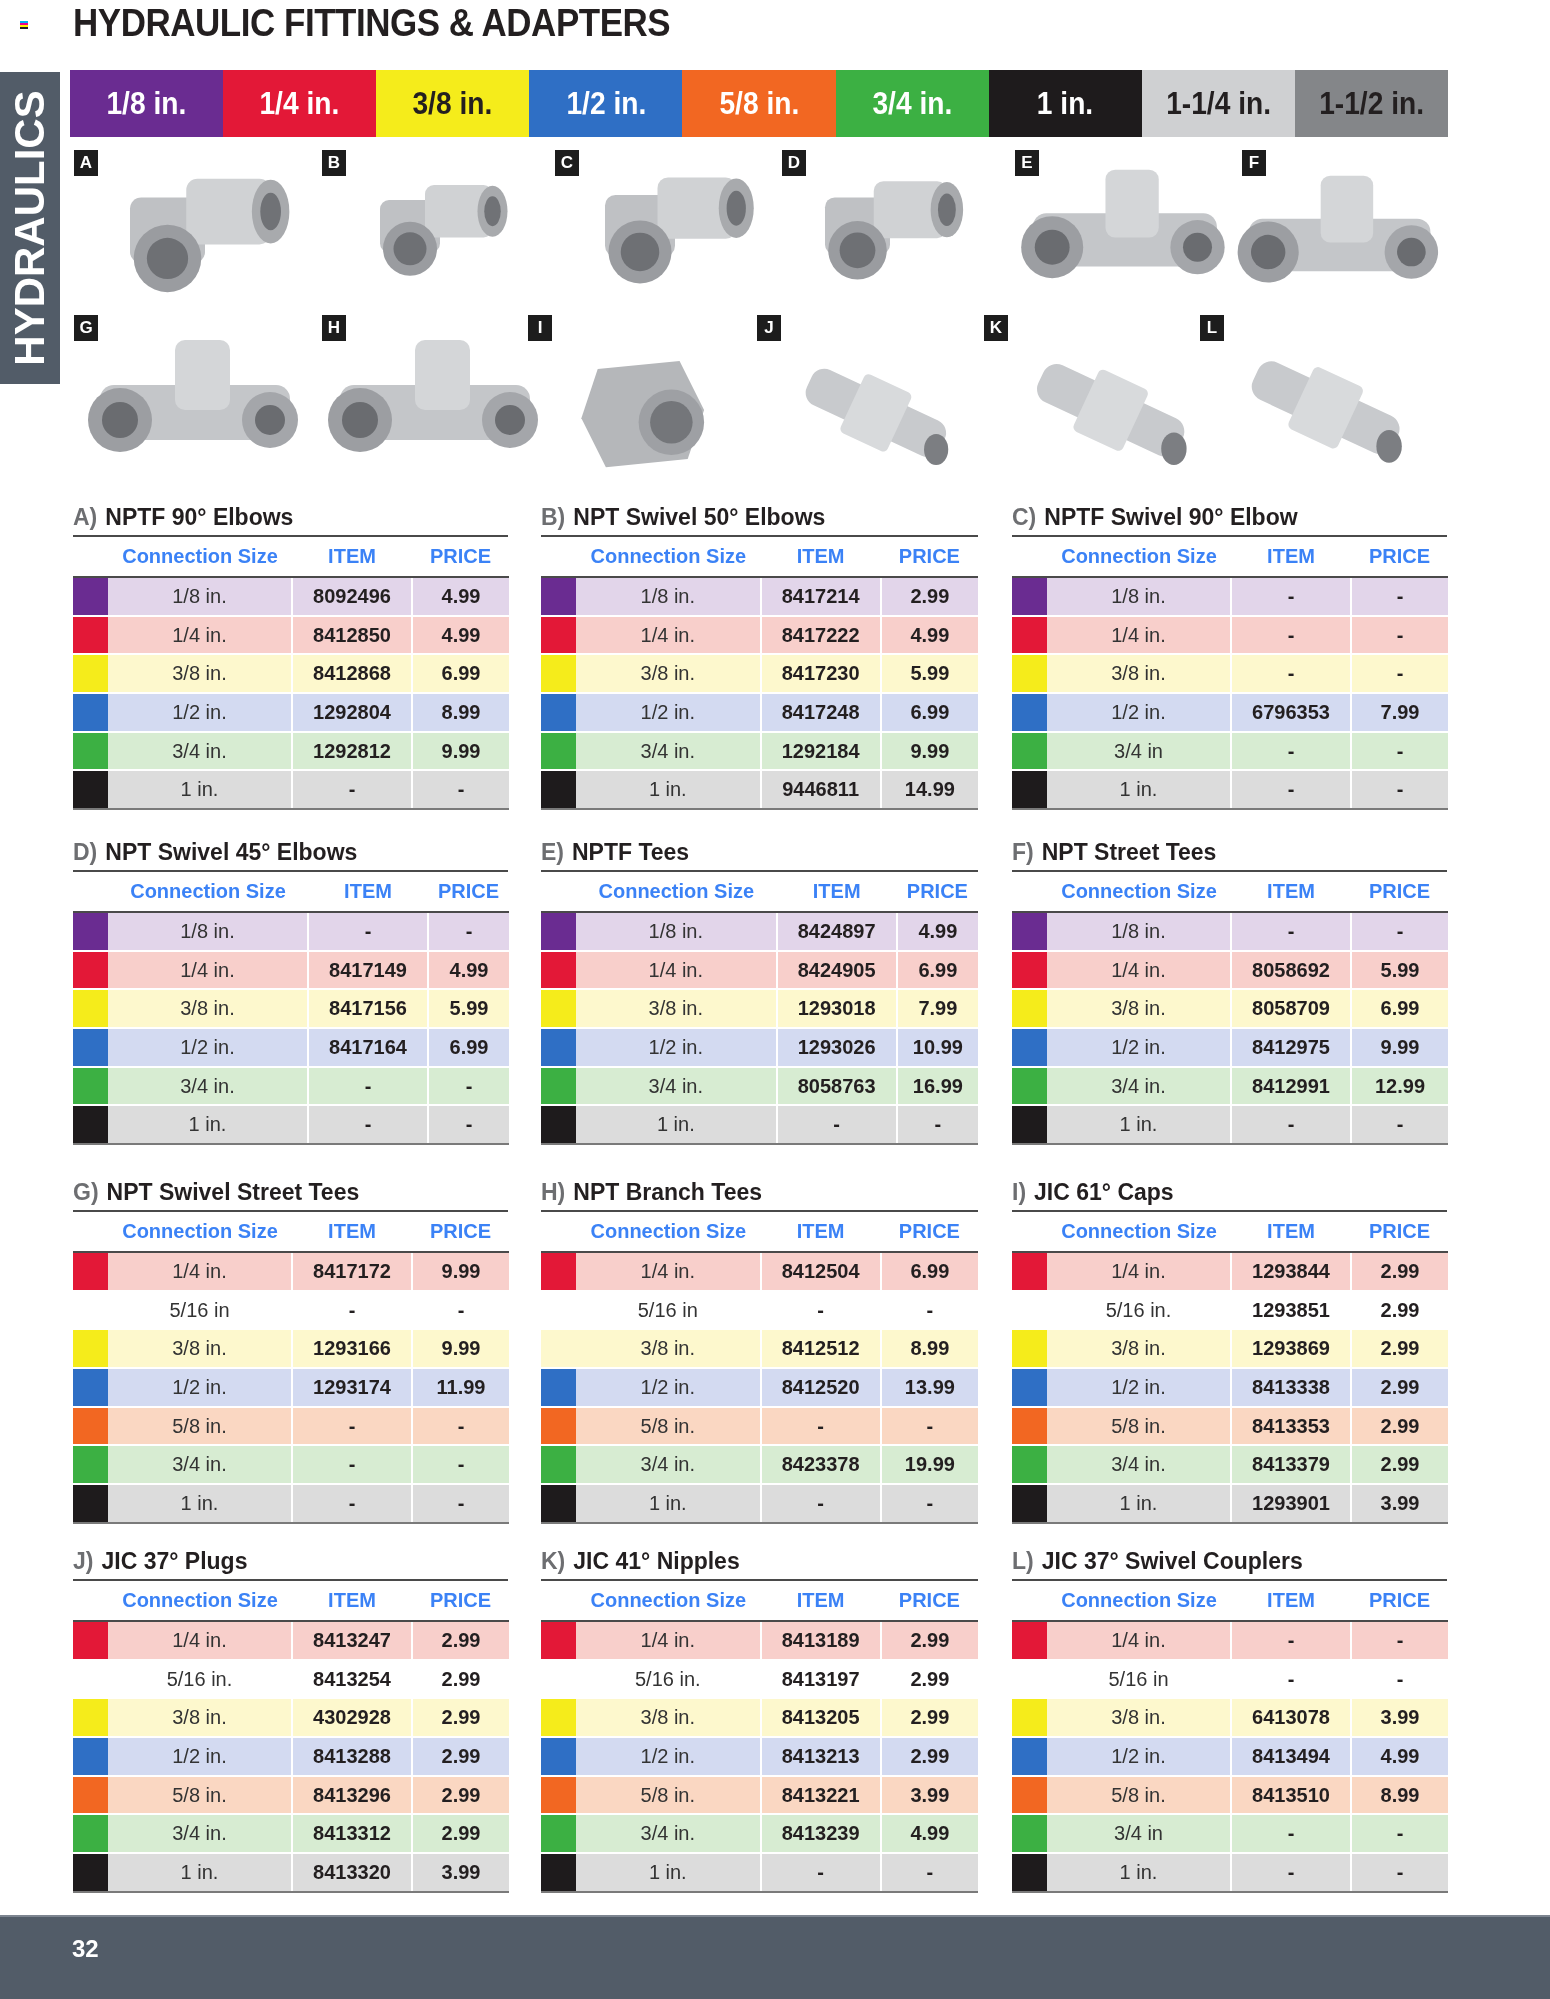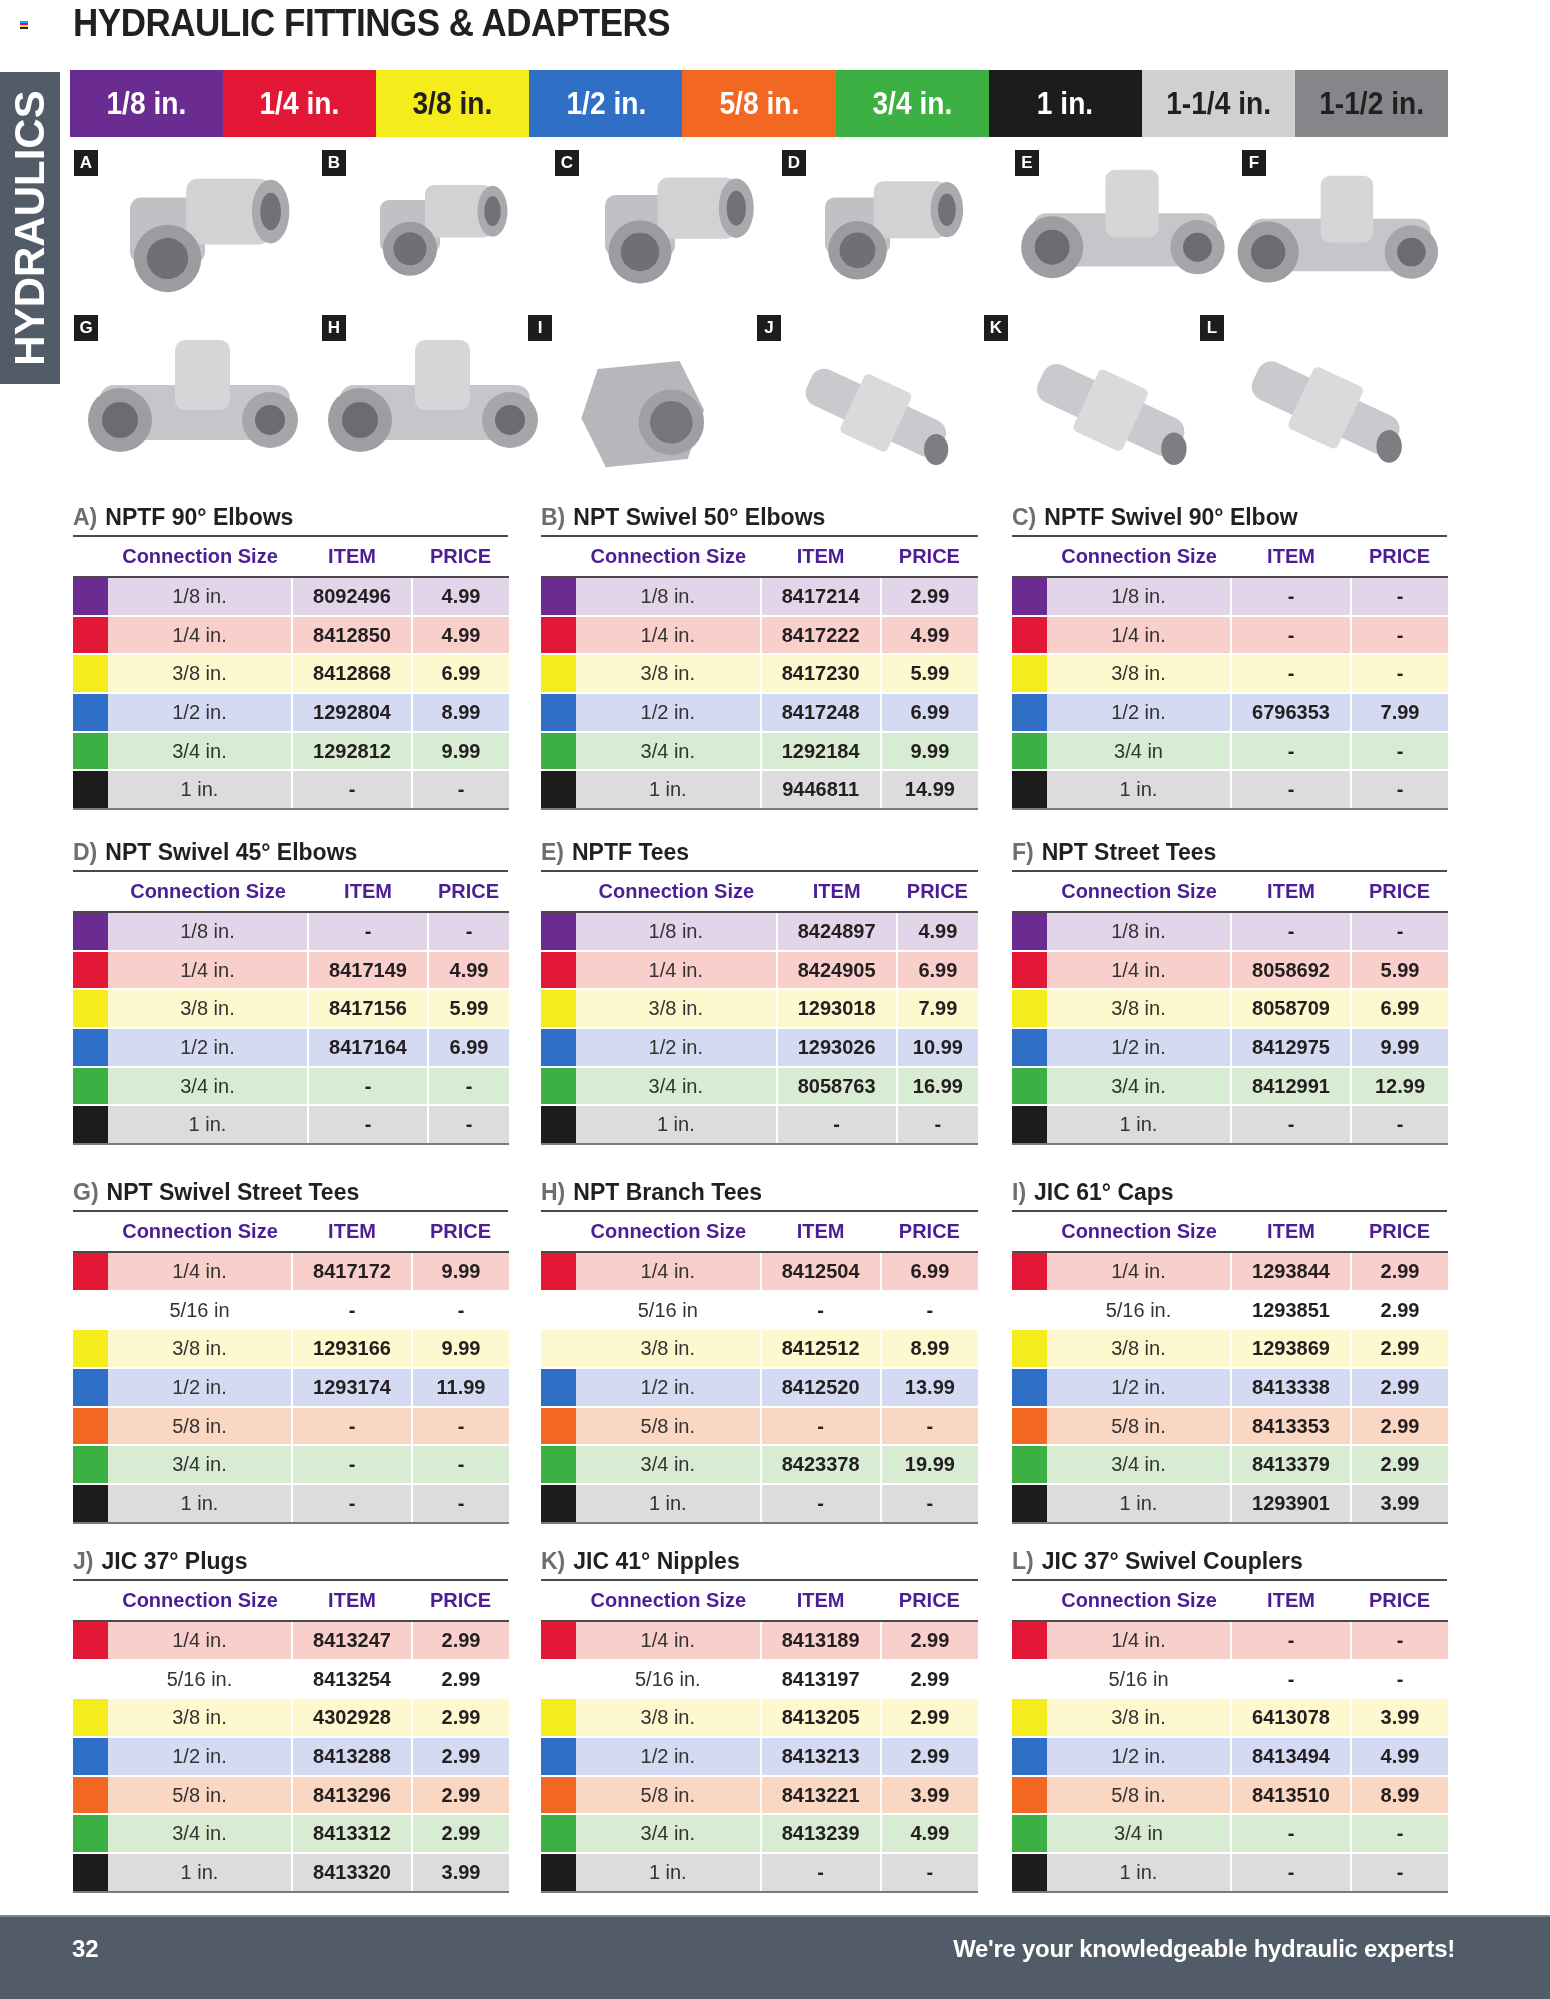--- a/index.html
+++ b/index.html
@@ -20,21 +20,21 @@
 
   .photos { position: absolute; left: 70px; top: 140px; width: 1380px; height: 350px; }
   .badge { position: absolute; width: 24px; height: 26px; background: #1d1d1d; color: #fff; font-weight: bold; font-size: 17px; display: flex; align-items: center; justify-content: center; }
   .fitting { position: absolute; }
 
   .section { position: absolute; width: 436px; }
   .section-title { height: 30px; font-size: 23px; font-weight: bold; color: #231f20; white-space: nowrap; display: flex; align-items: flex-end; padding-bottom: 2px; }
   .section-title .letter { color: #6d6e71; font-weight: bold; margin-right: 8px; }
   .section-rule { height: 2px; background: #4a4a4a; margin-top: 2px; }
   table { width: 100%; border-collapse: collapse; table-layout: fixed; }
-  th { font-size: 20px; font-weight: bold; height: 40px; text-align: center; color: #4c1d95; border-bottom: 2px solid #4a4a4a; }
+  th { font-size: 20px; font-weight: bold; height: 40px; text-align: center; color: #3b82f6; border-bottom: 2px solid #4a4a4a; }
   td { font-size: 20px; text-align: center; height: 38.7px; border-right: 2px solid #ffffff; border-bottom: 2px solid #ffffff; color: #231f20; }
   td.sw { border-right: none; padding: 0; }
   td.sz { color: #333; }
   td.it { font-weight: bold; }
   td.pr { font-weight: bold; border-right: none; }
   tr:last-child td { border-bottom: 2px solid #7a7a7a; }
 
   .footer { position: absolute; left: 0; top: 1915px; width: 1550px; height: 84px; background: #525c68; border-top: 2px solid #7d8590; }
   .page-num { position: absolute; left: 72px; top: 18px; color: #ffffff; font-weight: bold; font-size: 24px; }
   .tagline { position: absolute; right: 95px; top: 18px; color: #ffffff; font-weight: bold; font-size: 24px; letter-spacing: -0.3px; }
@@ -950,14 +950,13 @@
             <td class="it">-</td>
             <td class="pr">-</td>
           </tr>
         </tbody>
       </table>
     </div>
   </div>
 
 <div class="footer">
   <div class="page-num">32</div>
-  <div class="tagline">We're your knowledgeable hydraulic experts!</div>
 </div>
 
 </body></html>

